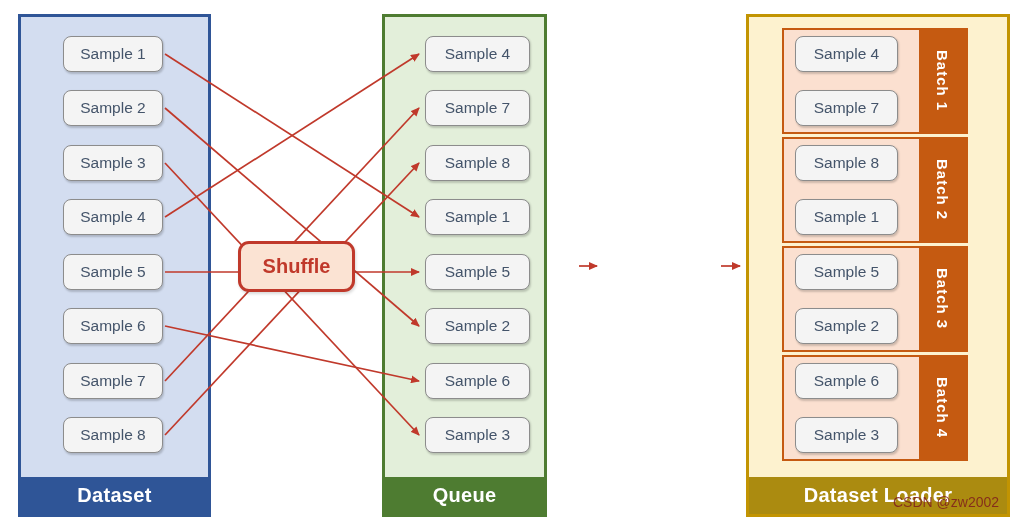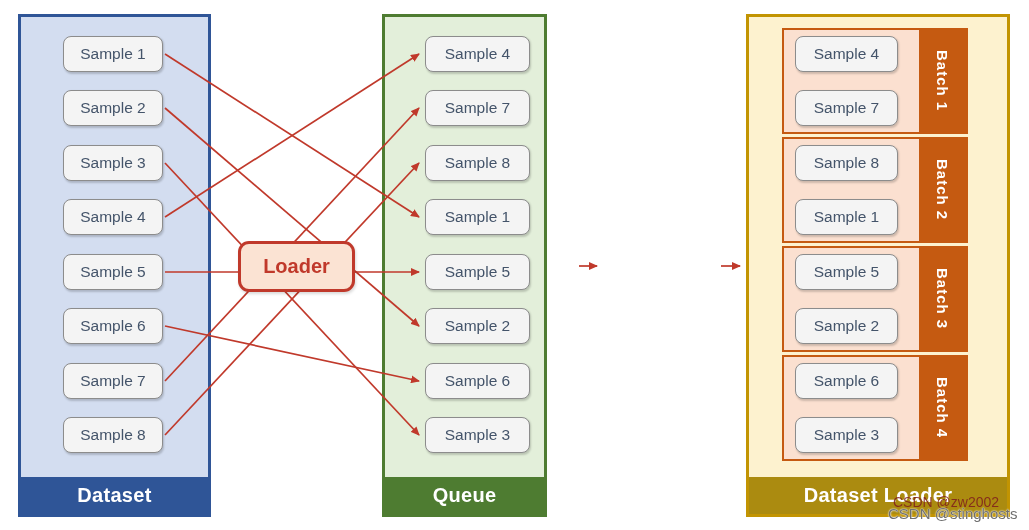--- a/index.html
+++ b/index.html
@@ -93,24 +93,23 @@
       <line x1="165" y1="163" x2="419" y2="435" stroke="var(--arrow)" stroke-width="1.7" marker-end="url(#arrowhead)"></line>
       <line x1="165" y1="217" x2="419" y2="54" stroke="var(--arrow)" stroke-width="1.7" marker-end="url(#arrowhead)"></line>
       <line x1="165" y1="272" x2="419" y2="272" stroke="var(--arrow)" stroke-width="1.7" marker-end="url(#arrowhead)"></line>
       <line x1="165" y1="326" x2="419" y2="381" stroke="var(--arrow)" stroke-width="1.7" marker-end="url(#arrowhead)"></line>
       <line x1="165" y1="381" x2="419" y2="108" stroke="var(--arrow)" stroke-width="1.7" marker-end="url(#arrowhead)"></line>
       <line x1="165" y1="435" x2="419" y2="163" stroke="var(--arrow)" stroke-width="1.7" marker-end="url(#arrowhead)"></line>
       <line x1="579" y1="266" x2="597" y2="266" stroke="var(--arrow)" stroke-width="1.7" marker-end="url(#arrowhead)"></line>
       <line x1="721" y1="266" x2="740" y2="266" stroke="var(--arrow)" stroke-width="1.7" marker-end="url(#arrowhead)"></line>
     </svg>
 
-  <div class="flow-node node-shuffle">Loader</div>
+  <div class="flow-node node-shuffle">Shuffle</div>
 
   <div class="watermark wm-1">CSDN @zw2002</div>
-  <div class="watermark wm-2">CSDN @stinghosts</div>
 <div class="sample-box" style="left: 63px; width: 100px; top: 36px;">
     <span class="sample-label">Sample 1</span>
   </div>
     <div class="sample-box" style="left: 63px; width: 100px; top: 90px;">
     <span class="sample-label">Sample 2</span>
   </div>
     <div class="sample-box" style="left: 63px; width: 100px; top: 145px;">
     <span class="sample-label">Sample 3</span>
   </div>
     <div class="sample-box" style="left: 63px; width: 100px; top: 199px;">

